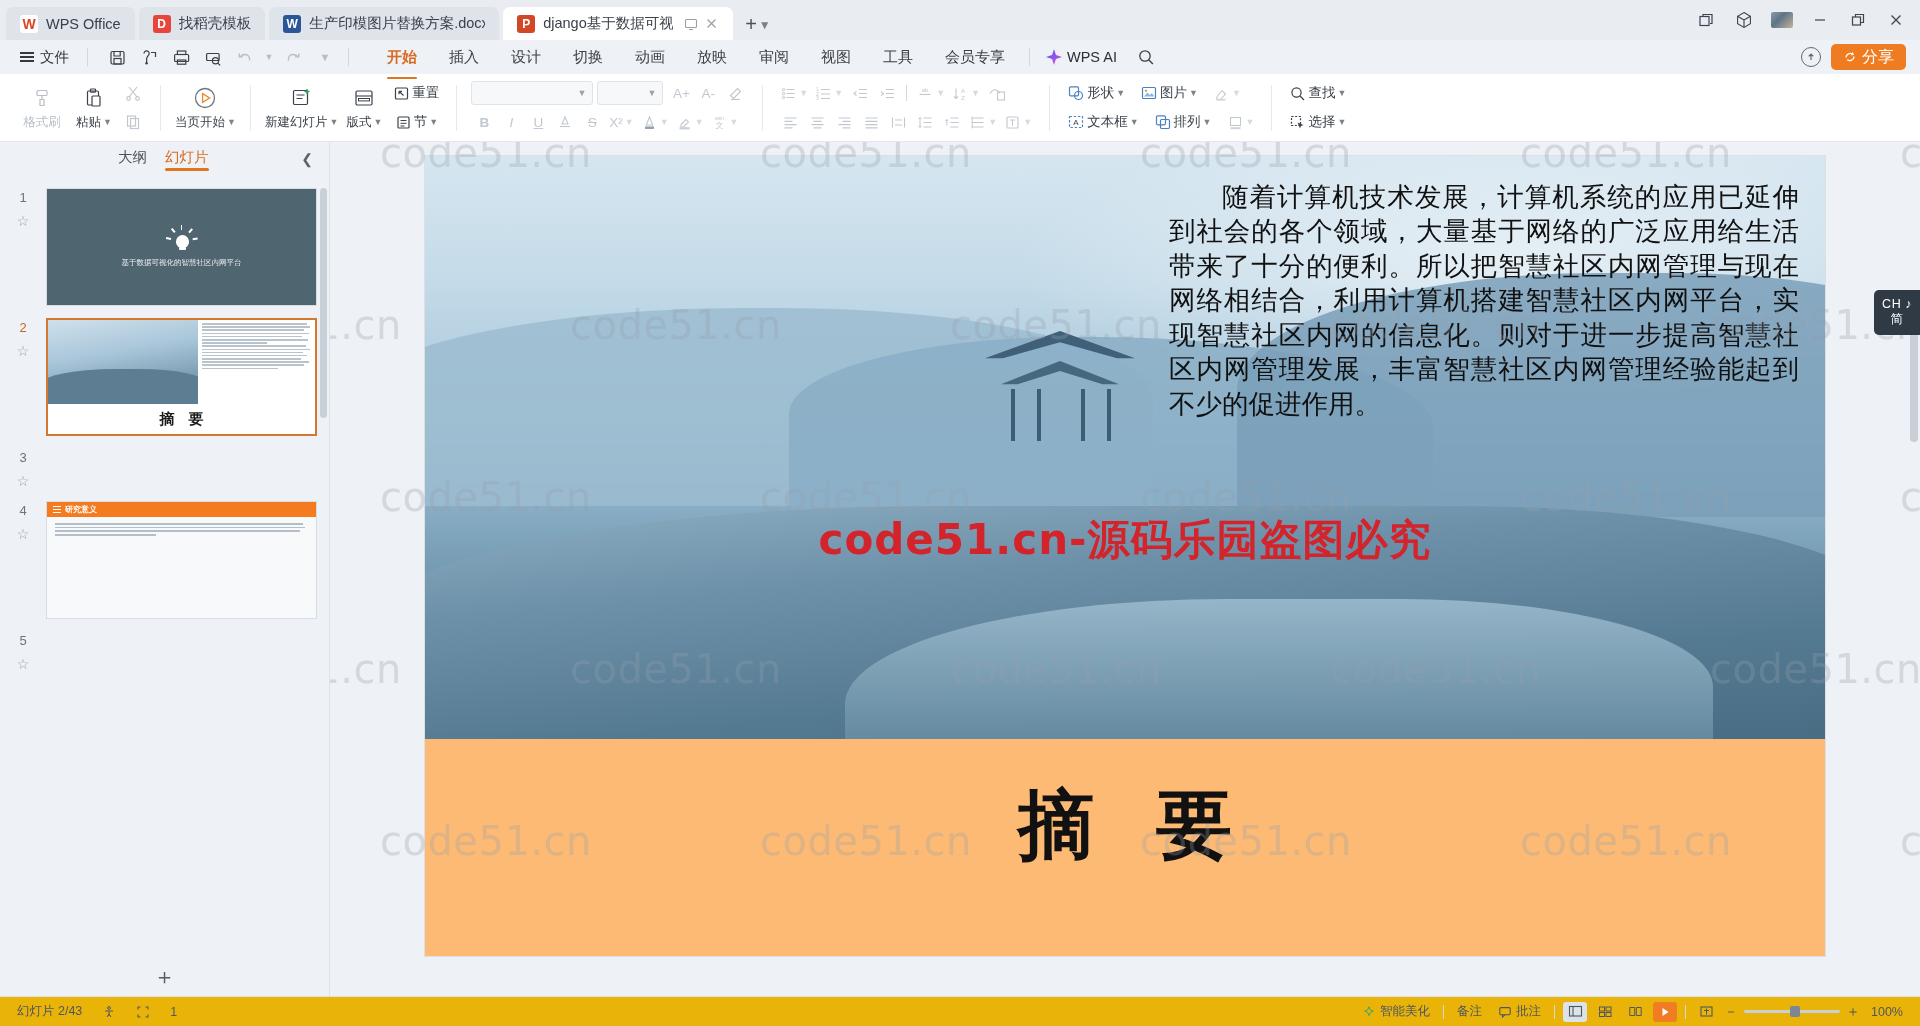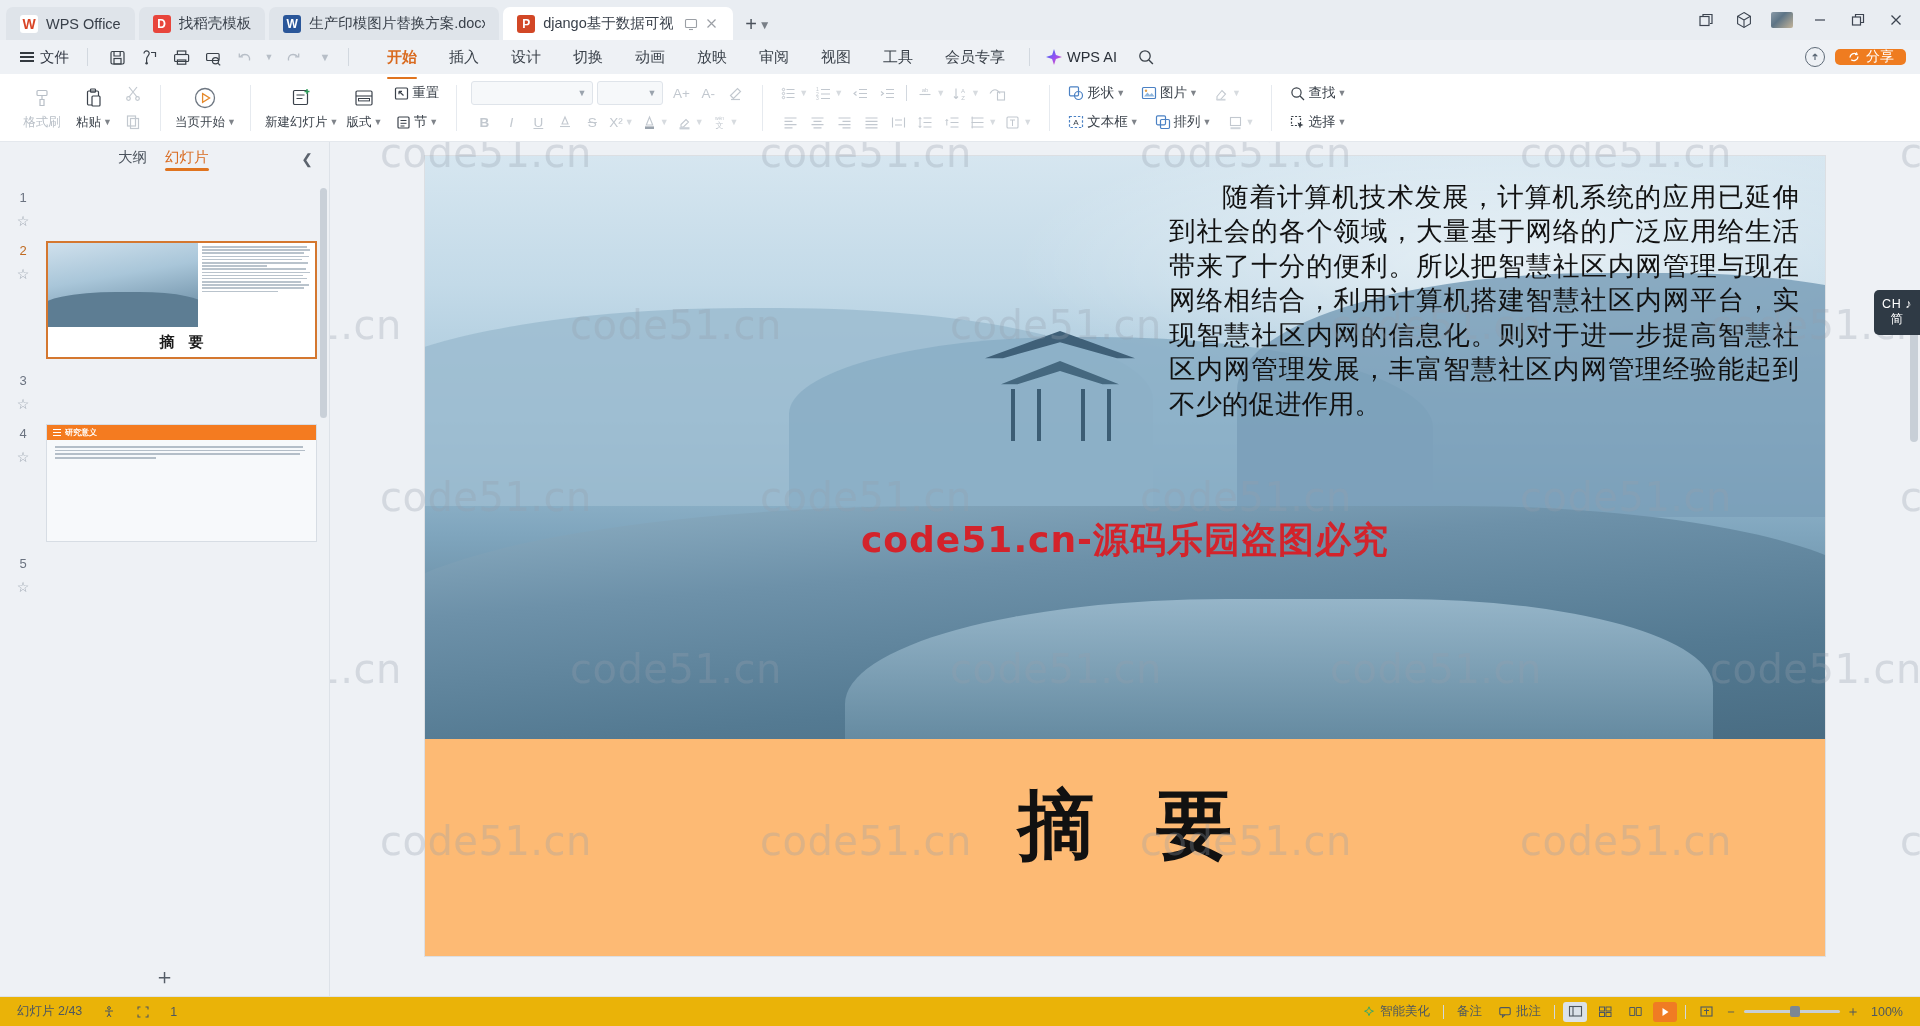--- a/index.html
+++ b/index.html
@@ -93,22 +93,22 @@
   }
   .wpsai { display: flex; align-items: center; gap: 5px; font-size: 14.5px; color: #2a3039; cursor: pointer; padding: 0 8px;}
   .ai-spark {
     width: 16px; height: 16px;
     background: linear-gradient(135deg,#2a6df5,#9b4ff0 55%,#f05aa0);
     clip-path: polygon(50% 0%, 62% 38%, 100% 50%, 62% 62%, 50% 100%, 38% 62%, 0% 50%, 38% 38%);
   }
   .menubar-right { margin-left: auto; display: flex; align-items: center; gap: 10px; padding-right: 4px;}
   .share-btn {
     background: #ef7c20; color: #fff; border-radius: 5px;
-    height: 16px; padding: 0 12px; display: flex; align-items: center; gap: 5px;
-    font-size: 14px; cursor: pointer;
+    height: 26px; padding: 0 12px; display: flex; align-items: center; gap: 5px;
+    font-size: 16px; cursor: pointer;
   }
   .upcircle { width: 20px; height: 20px; border: 1.4px solid #5f6b78; border-radius: 50%; display:flex; align-items:center; justify-content:center; color:#5f6b78; font-size:11px;}
 
   
   .ribbon {
     height: 68px; min-height: 68px; background: #ffffff;
     display: flex; align-items: center; padding: 0 8px;
     position: relative; z-index: 930;
     border-bottom: 1px solid #e4e8ed;
   }
@@ -247,21 +247,21 @@
   .slide-text p { text-indent: 2em; margin: 0 0 2px 0; }
   .slide-title {
     position: absolute; left: 0; right: 0; top: 600px; height: 140px;
     display: flex; align-items: center; justify-content: center; gap: 62px;
     font-family: "DejaVu Sans", sans-serif;
     font-size: 76px; font-weight: bold; color: #111;
   }
   .stamp {
     position: absolute; left: 50%; top: 48%; transform: translate(-50%,-50%);
     font-family: "DejaVu Sans", sans-serif;
-    font-size: 36px; font-weight: bold; color: #d3232b; white-space: nowrap;
+    font-size: 42px; font-weight: bold; color: #d3232b; white-space: nowrap;
     z-index: 40; letter-spacing: 1px;
   }
 
   
   .notes {
     height: 58px; min-height: 58px; background: #eef1f5;
     border-top: 1px solid #dfe4ea;
     padding: 8px 0 0 18px; font-size: 14px; color: #98a1ab;
     position: relative; z-index: 910;
   }
@@ -868,20 +868,32 @@
         <span class="tb active">幻灯片</span>
         <span class="sp-collapse">❮</span>
       </div>
 
       <div class="sp-list">
 
         <div class="thumb-row">
           <div class="thumb-gutter">
             <span>1</span>
             <span class="star">☆</span>
+          </div>
+          <div class="thumb t1">
+            <span class="bulb-sm">
+              <i class="b"></i>
+                <i class="st"></i>
+              <i class="ray" style="transform:rotate(0deg)"></i>
+              <i class="ray" style="transform:rotate(40deg)"></i>
+              <i class="ray" style="transform:rotate(80deg)"></i>
+              <i class="ray" style="transform:rotate(-40deg)"></i>
+              <i class="ray" style="transform:rotate(-80deg)"></i>
+            </span>
+            <span class="cap">基于数据可视化的智慧社区内网平台</span>
           </div>
         </div>
 
         <div class="thumb-row">
           <div class="thumb-gutter">
             <span style="color:#c06a20">2</span>
             <span class="star">☆</span>
           </div>
           <div class="thumb t2 sel">
             <div class="top">

